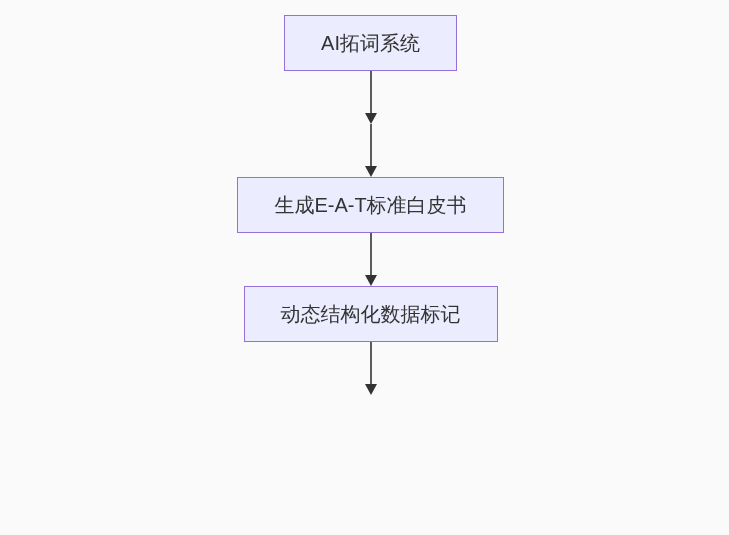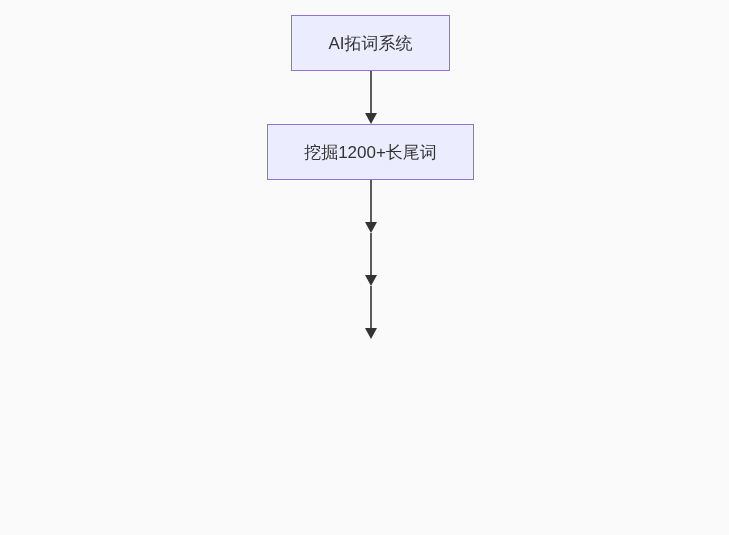--- a/index.html
+++ b/index.html
@@ -32,21 +32,21 @@
   }
   .node {
     height: 56px;
     display: flex;
     align-items: center;
     justify-content: center;
     padding: 0 36px;
     background: var(--node-fill);
     border: 1.5px solid var(--node-border);
     color: var(--text);
-    font-size: 17px;
+    font-size: 20px;
     white-space: nowrap;
   }
   .connector {
     display: flex;
     flex-direction: column;
     align-items: center;
     height: 53px;
   }
   .edge-line {
     width: 2px;
@@ -69,35 +69,38 @@
 
     <div class="node">
       <span>AI拓词系统</span>
     </div>
 
     <div class="connector">
       <div class="edge-line"></div>
       <div class="arrowhead"></div>
     </div>
 
+
+    <div class="connector">
+      <div class="edge-line"></div>
+      <div class="arrowhead"></div>
+    </div>
+
     <div class="node">
-      <span>挖掘1200+长尾词</span>
+      <span>生成E-A-T标准白皮书</span>
     </div>
 
     <div class="connector">
       <div class="edge-line"></div>
       <div class="arrowhead"></div>
     </div>
 
-
-    <div class="connector">
-      <div class="edge-line"></div>
-      <div class="arrowhead"></div>
+    <div class="node">
+      <span>动态结构化数据标记</span>
     </div>
-
 
     <div class="connector">
       <div class="edge-line"></div>
       <div class="arrowhead"></div>
     </div>
 
 
   </div>
 </div>
 

